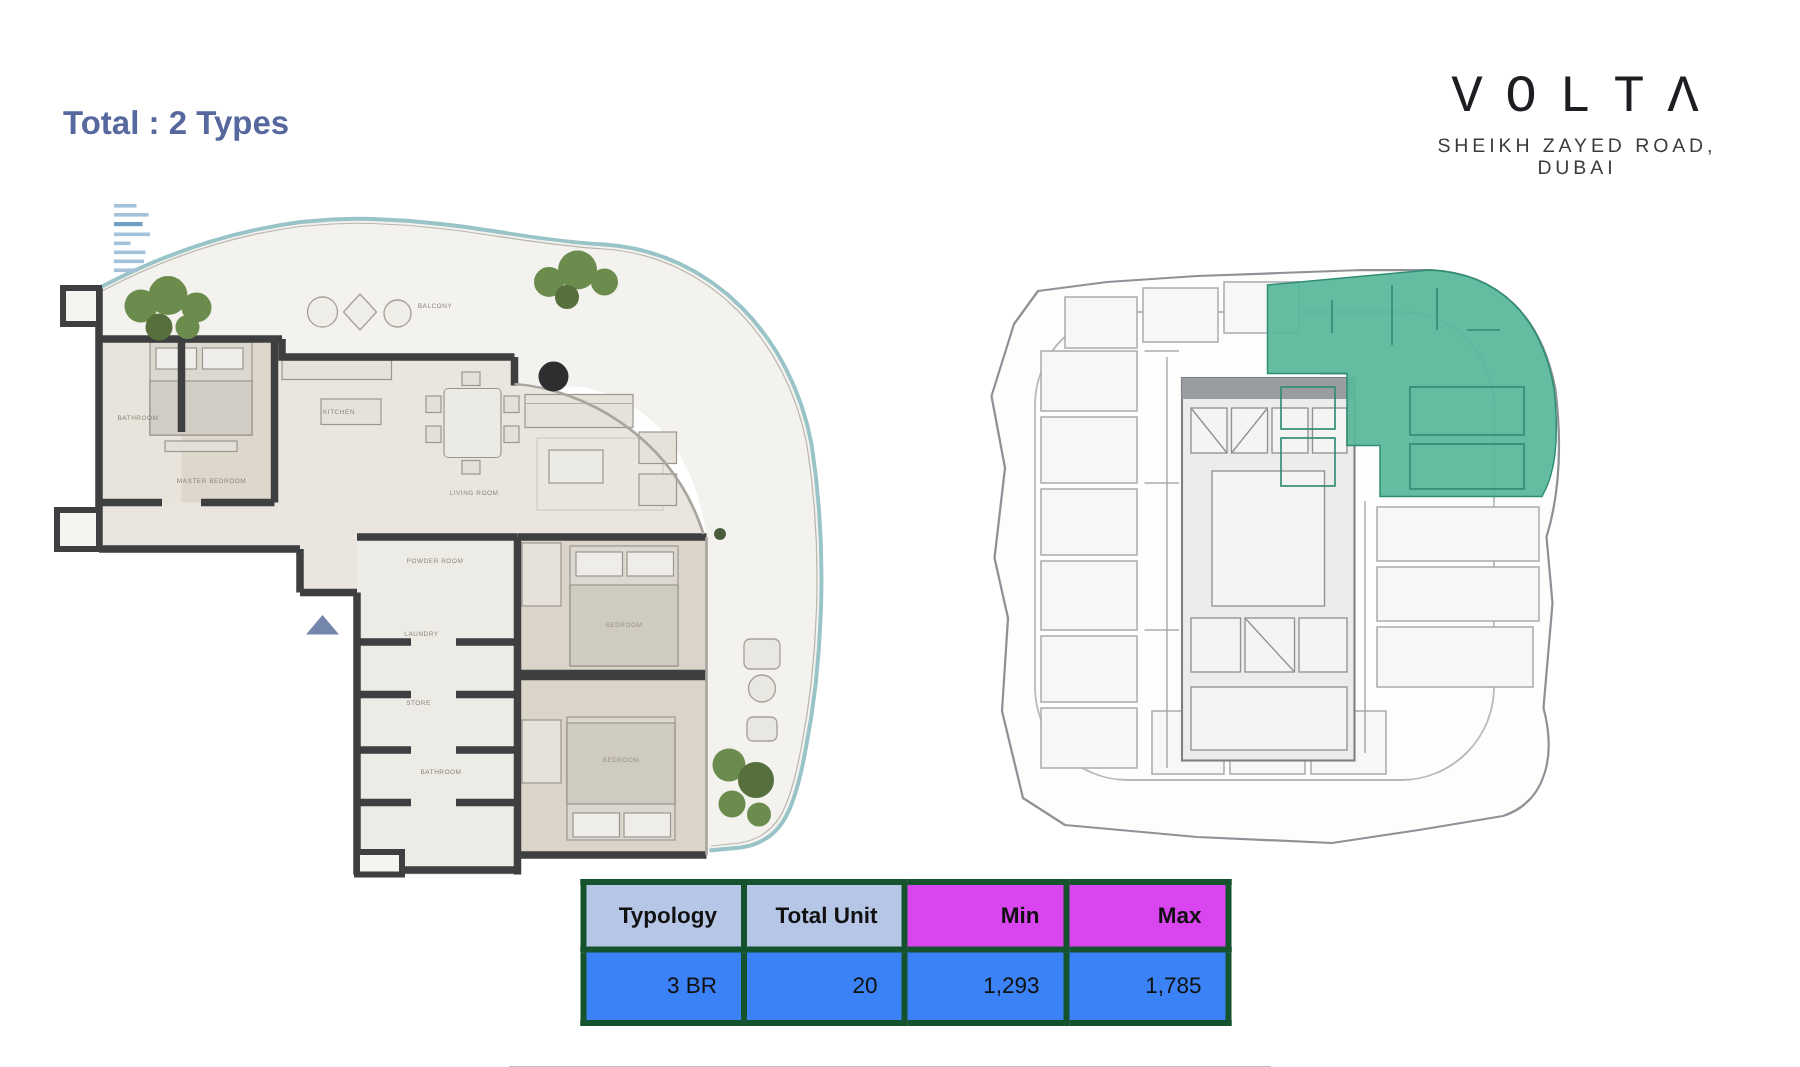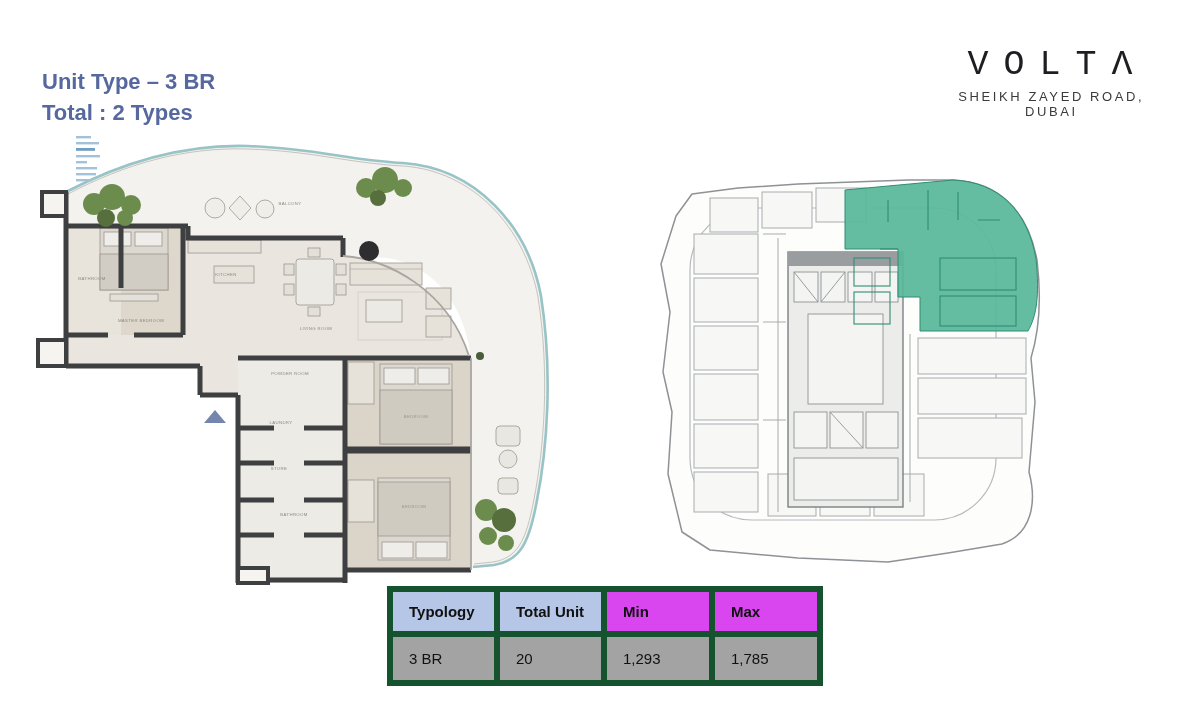--- a/index.html
+++ b/index.html
@@ -17,38 +17,37 @@
   .logo-text{font-size:35px;font-weight:400;color:#1d1d22;letter-spacing:15px;
     margin-right:-15px;line-height:38px;font-family:Liberation Mono, monospace;}
   .logo-tagline{font-size:13px;color:#3b3b3e;letter-spacing:2.6px;margin-right:-2.6px;
     margin-top:5px;}
   
   .plan-left{position:absolute;left:28px;top:128px;}
   .plan-right{position:absolute;left:648px;top:172px;}
   
   .spec-table{position:absolute;left:387px;top:586px;border-collapse:collapse;
     table-layout:fixed;}
-  .spec-table td,.spec-table th{border:6px solid #14532d;text-align:left;
+  .spec-table td,.spec-table th{border:4px solid #14532d;text-align:right;
     vertical-align:middle;padding:0 16px;font-size:15px;color:#111;}
   .spec-table th{height:45px;font-weight:bold;line-height:1.15;}
-  .spec-table td{height:49px;background:#a3a3a3;font-weight:400;}
+  .spec-table td{height:49px;background:#3b82f6;font-weight:400;}
   .hdr-blue{background:#b5c6e6;}
   .hdr-gray{background:#d946ef;}
   .c1{width:107px;} .c2{width:107px;} .c3{width:108px;} .c4{width:108px;}
   svg text{font-family:"Liberation Sans","DejaVu Sans",sans-serif;}
   .room-label{font-size:4.3px;fill:#8d887d;letter-spacing:.35px;text-anchor:middle;}
   .room-label2{font-size:4.3px;fill:#9a948a;letter-spacing:.3px;text-anchor:middle;}
 </style>
 </head>
 <body>
 
 <div id="page">
 
   <div class="title-block">
-    <div>Unit Type – 3 BR</div>
     <div>Total : 2 Types</div>
   </div>
 
   <div class="logo-block">
     <div class="logo-text">VOLTΛ</div>
     <div class="logo-tagline">SHEIKH ZAYED ROAD, DUBAI</div>
   </div>
 
   <svg class="plan-left" width="530" height="460" viewBox="0 0 530 460">
 

